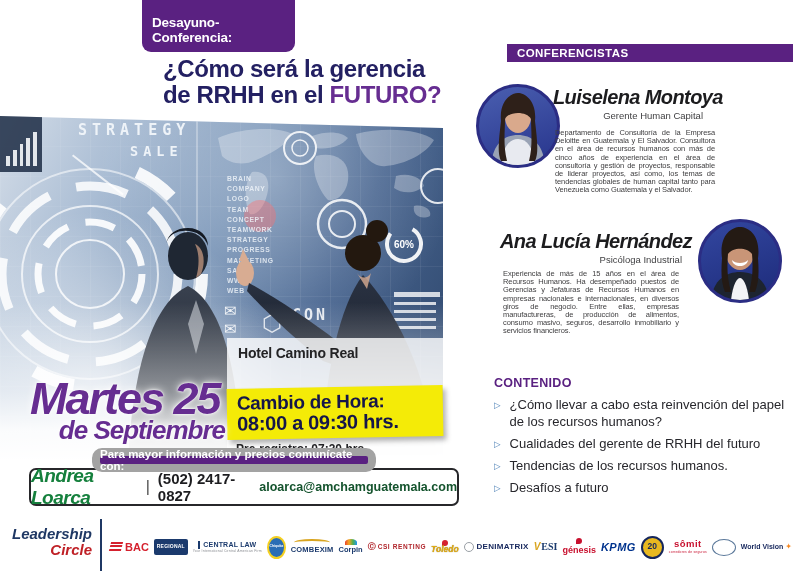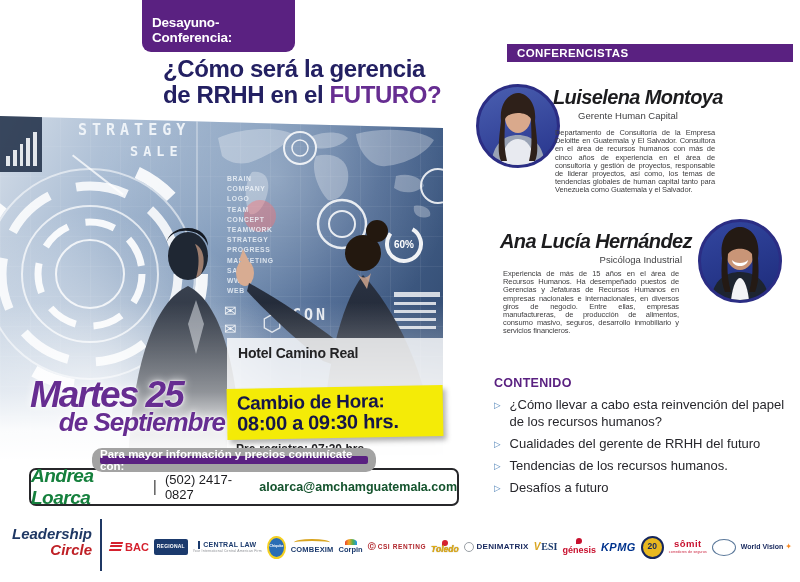--- a/index.html
+++ b/index.html
@@ -64,50 +64,50 @@
   .venue-name{padding:7px 0 0 11px;font-size:14px;font-weight:800;color:#232325;letter-spacing:-0.2px;}
   .venue-room{padding-left:11px;font-size:10.5px;color:#3c3c3e;margin-top:1px;}
   .yellow-box{position:absolute;left:227px;top:387px;width:216px;height:51px;z-index:6;background:#f4eb07;
               transform:rotate(-1deg);box-shadow:3px 4px 5px rgba(40,40,40,.35);
               display:flex;flex-direction:column;justify-content:center;padding-left:10px;box-sizing:border-box;}
   .yb1{font-size:19px;font-weight:800;color:#15164a;letter-spacing:-0.3px;line-height:1.05;}
   .yb2{font-size:20px;font-weight:800;color:#15164a;letter-spacing:-0.3px;line-height:1.05;}
   .prereg{position:absolute;left:236px;top:442px;z-index:6;font-size:12px;font-weight:600;color:#232325;}
   .date-block{position:absolute;left:30px;top:376px;width:205px;z-index:6;color:#662d91;font-style:italic;
               text-shadow:0 0 8px #fff,0 0 3px #fff,0 0 1px #fff;}
-  .d1{font-size:37px;font-weight:800;letter-spacing:-2px;line-height:1;}
+  .d1{font-size:45px;font-weight:800;letter-spacing:-2px;line-height:1;}
   .d2{font-size:26px;font-weight:800;letter-spacing:-1px;text-align:right;margin:-4px 10px 0 0;line-height:1;}
 
   
   .info-banner{position:absolute;left:92px;top:448px;width:284px;height:24px;z-index:8;background:#5a2181;
                border:8px solid #a3a3a3;border-radius:10px;box-sizing:border-box;display:flex;align-items:center;
                justify-content:center;color:#fff;font-size:11.5px;font-weight:700;}
   .contact-box{position:absolute;left:29px;top:468px;width:430px;height:38px;z-index:7;background:#fff;
                border:2px solid #27272a;border-radius:7px;box-sizing:border-box;display:flex;align-items:center;
                justify-content:center;gap:8px;}
   .cname{font-style:italic;font-weight:800;font-size:19px;color:#15803d;letter-spacing:-0.5px;}
   .cpipe{font-size:16px;color:#4a4a4a;font-weight:300;}
-  .cphone{font-weight:400;font-size:13px;color:#1d1d20;}
+  .cphone{font-weight:700;font-size:15px;color:#1d1d20;}
   .cemail{font-weight:700;font-size:12.5px;color:#14532d;}
 
   
   .conf-banner{position:absolute;left:507px;top:44px;width:286px;height:18px;background:#5a2181;
                display:flex;align-items:center;padding-left:10px;box-sizing:border-box;}
   .conf-banner span{color:#fff;font-size:11.5px;font-weight:800;letter-spacing:.4px;}
   .photo{position:absolute;width:84px;height:84px;border-radius:50%;border:3px solid #2b2d84;
          overflow:hidden;box-sizing:border-box;}
   .photo svg{display:block;}
   .sp1-photo{left:476px;top:84px;background:linear-gradient(160deg,#4a5fb0,#27348c);}
   .sp2-photo{left:698px;top:219px;background:linear-gradient(160deg,#3347a0,#1d2b7a);}
   .sp-name{position:absolute;font-style:italic;font-weight:800;font-size:20px;color:#1c1c1e;
            letter-spacing:-0.6px;white-space:nowrap;}
   .sp-role{position:absolute;font-size:9.5px;color:#3f3f41;}
   .sp-bio{position:absolute;font-size:7.5px;line-height:1.09;text-align:justify;color:#414042;letter-spacing:-0.1px;}
   .sp1-name{left:553px;top:86px;width:150px;}
-  .sp1-role{left:553px;top:110px;width:150px;text-align:center;}
+  .sp1-role{left:553px;top:110px;width:150px;text-align:right;}
   .sp1-bio{left:555px;top:129px;width:160px;}
   .sp2-name{left:500px;top:230px;width:182px;text-align:right;}
   .sp2-role{left:500px;top:254px;width:182px;text-align:right;}
   .sp2-bio{left:503px;top:270px;width:176px;}
 
   .contenido-h{position:absolute;left:494px;top:376px;font-size:12.5px;font-weight:800;color:#5a2181;letter-spacing:.3px;}
   .contenido-list{position:absolute;left:494px;top:397px;width:296px;}
   .ci{display:flex;gap:9px;margin-bottom:5px;font-size:13px;color:#27272c;line-height:1.3;}
   .ci .tri{color:#4a7fb5;font-size:8.5px;padding-top:3px;flex:0 0 auto;}
 

